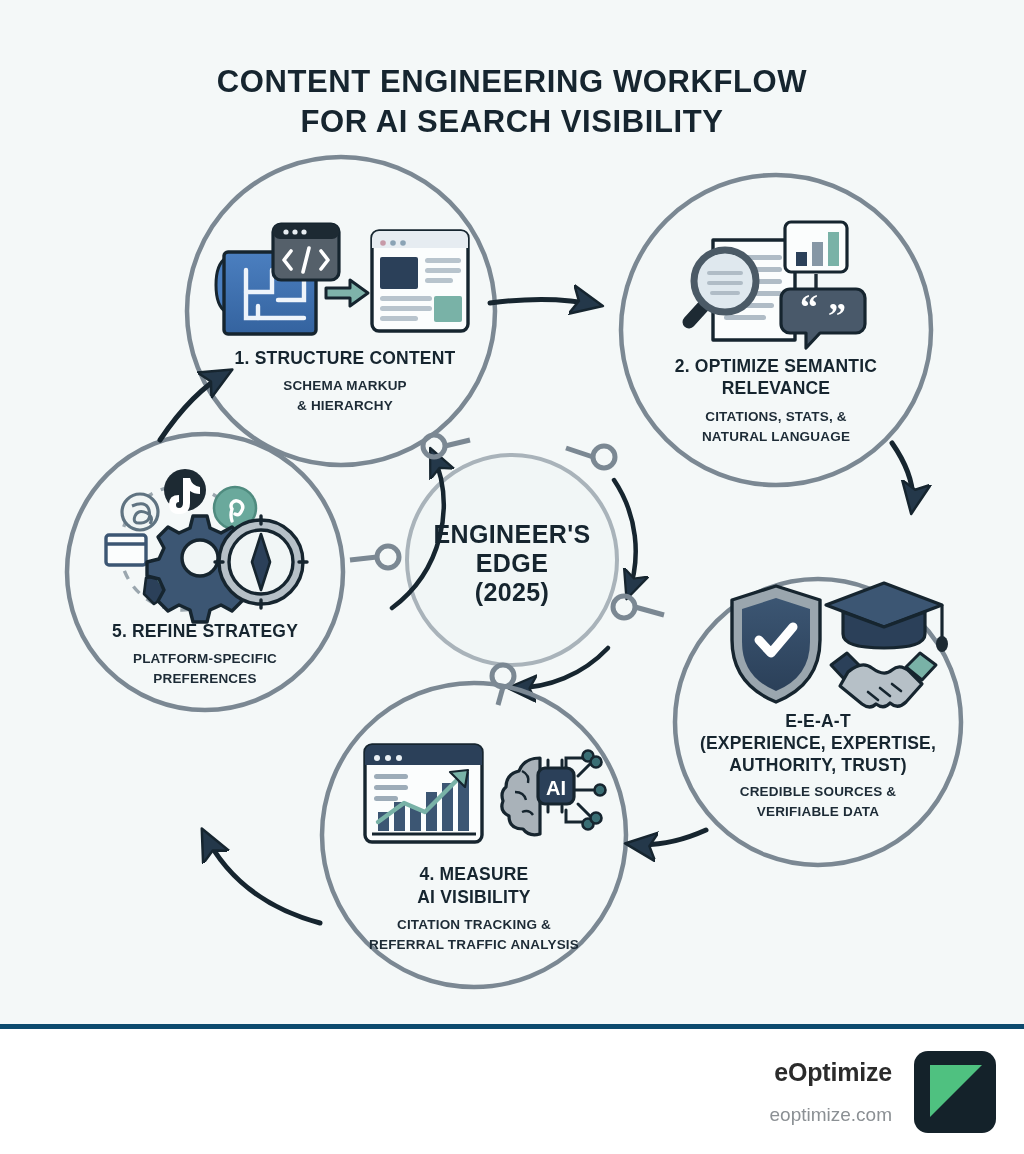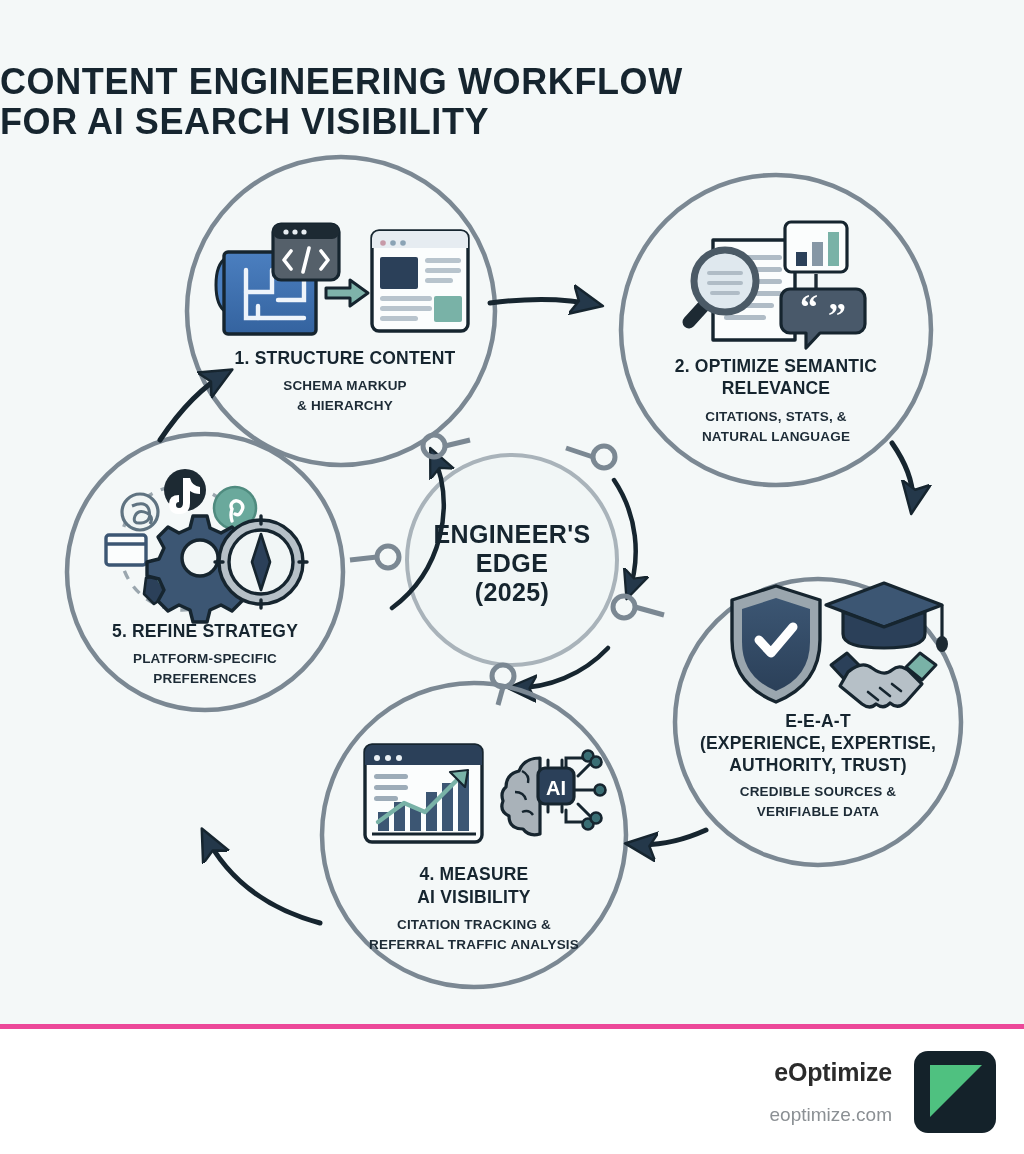--- a/index.html
+++ b/index.html
@@ -24,24 +24,24 @@
     left: 0; top: 0;
     width: 1024px;
     height: 1024px;
     background: #f4f8f8;
   }
   .title-block {
     position: absolute;
     left: 0;
     top: 62px;
     width: 1024px;
-    text-align: left;
+    text-align: center;
     color: #16252f;
     font-weight: bold;
-    font-size: 36px;
+    font-size: 31px;
     letter-spacing: 0.6px;
     line-height: 40px;
   }
   .title-block .l2 { display: block; }
 
   svg.diagram {
     position: absolute;
     left: 0; top: 0;
     width: 1024px;
     height: 1024px;
@@ -69,21 +69,21 @@
   }
 
   
   #footer {
     position: absolute;
     left: 0;
     top: 1024px;
     width: 1024px;
     height: 130px;
     background: #ffffff;
-    border-top: 5px solid #ec4899;
+    border-top: 5px solid #0c4a6e;
     box-sizing: border-box;
   }
   .footer-inner {
     position: absolute;
     right: 28px;
     top: 22px;
     display: flex;
     align-items: center;
     gap: 22px;
   }

